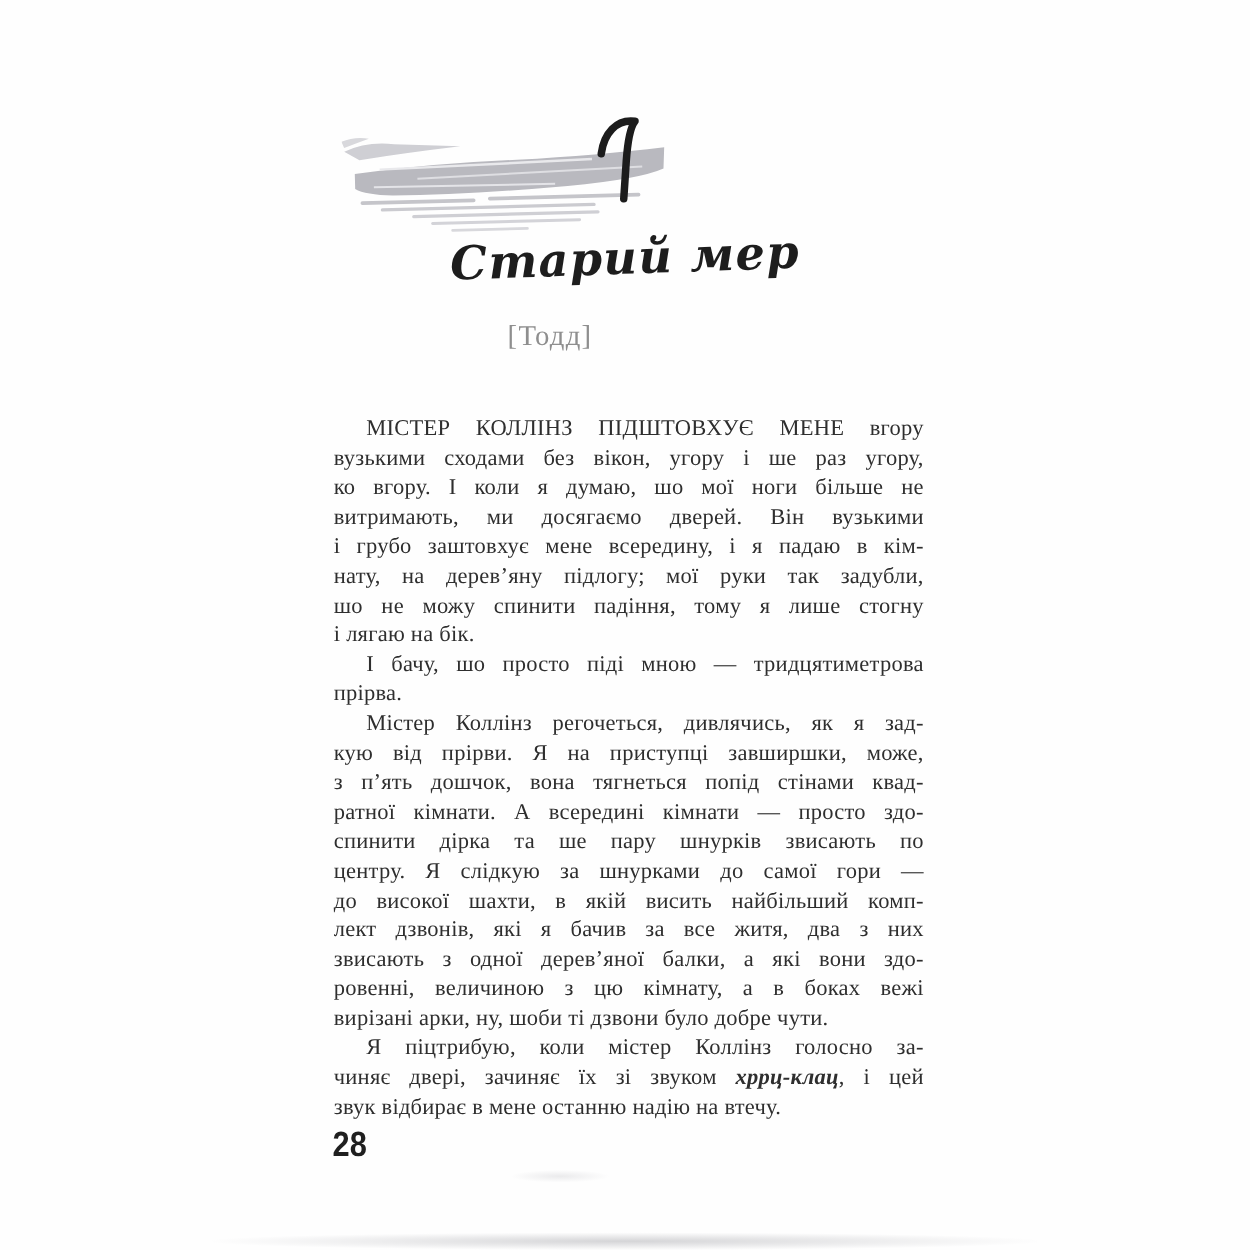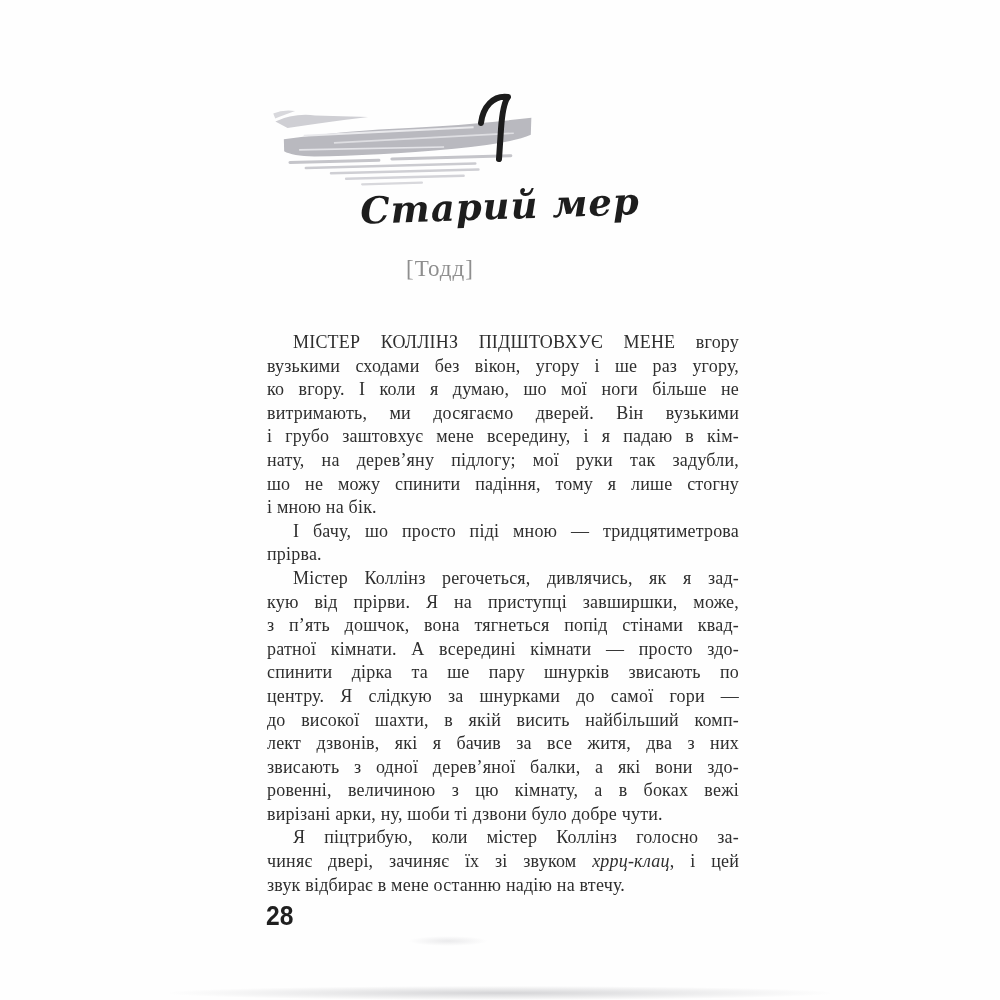--- a/index.html
+++ b/index.html
@@ -26,21 +26,21 @@
 
   
   .body-text{
     position:absolute;left:267px;top:316px;width:472px;
     font-size:18px;line-height:23.6px;color:#2e2e2e;letter-spacing:0.2px;margin-top:15px;
   }
   .para{margin:0;}
   .line{text-align:justify;text-align-last:justify;}
   .line.last{text-align-last:left;}
   .line.indent{text-indent:26px;}
-  .it{font-style:italic;}
+  .it{font-style:italic;font-weight:bold;}
 
   .page-number{
     position:absolute;left:266px;top:900px;
     font-family:"Liberation Sans", sans-serif;font-weight:700;font-size:28px;
     color:#1f1f1f;transform:scaleX(0.88);transform-origin:left center;
   }
 
   
   .smudge-bottom{
     position:absolute;left:170px;top:986px;width:660px;height:14px;
@@ -85,21 +85,21 @@
 
   <div class="body-text">
       <div class="para">
         <div class="line indent"><span>МІСТЕР КОЛЛІНЗ ПІДШТОВХУЄ МЕНЕ вгору</span></div>
         <div class="line"><span>вузькими сходами без вікон, угору і ше раз угору,</span></div>
         <div class="line"><span>ко вгору. І коли я думаю, шо мої ноги більше не</span></div>
         <div class="line"><span>витримають, ми досягаємо дверей. Він вузькими</span></div>
         <div class="line"><span>і грубо заштовхує мене всередину, і я падаю в кім-</span></div>
         <div class="line"><span>нату, на дерев’яну підлогу; мої руки так задубли,</span></div>
         <div class="line"><span>шо не можу спинити падіння, тому я лише стогну</span></div>
-        <div class="line last"><span>і мною на бік.</span></div>
+        <div class="line last"><span>і лягаю на бік.</span></div>
       </div>
       <div class="para">
         <div class="line indent"><span>І бачу, шо просто піді мною — тридцятиметрова</span></div>
         <div class="line last"><span>прірва.</span></div>
       </div>
       <div class="para">
         <div class="line indent"><span>Містер Коллінз регочеться, дивлячись, як я зад-</span></div>
         <div class="line"><span>кую від прірви. Я на приступці завширшки, може,</span></div>
         <div class="line"><span>з п’ять дошчок, вона тягнеться попід стінами квад-</span></div>
         <div class="line"><span>ратної кімнати. А всередині кімнати — просто здо-</span></div>

